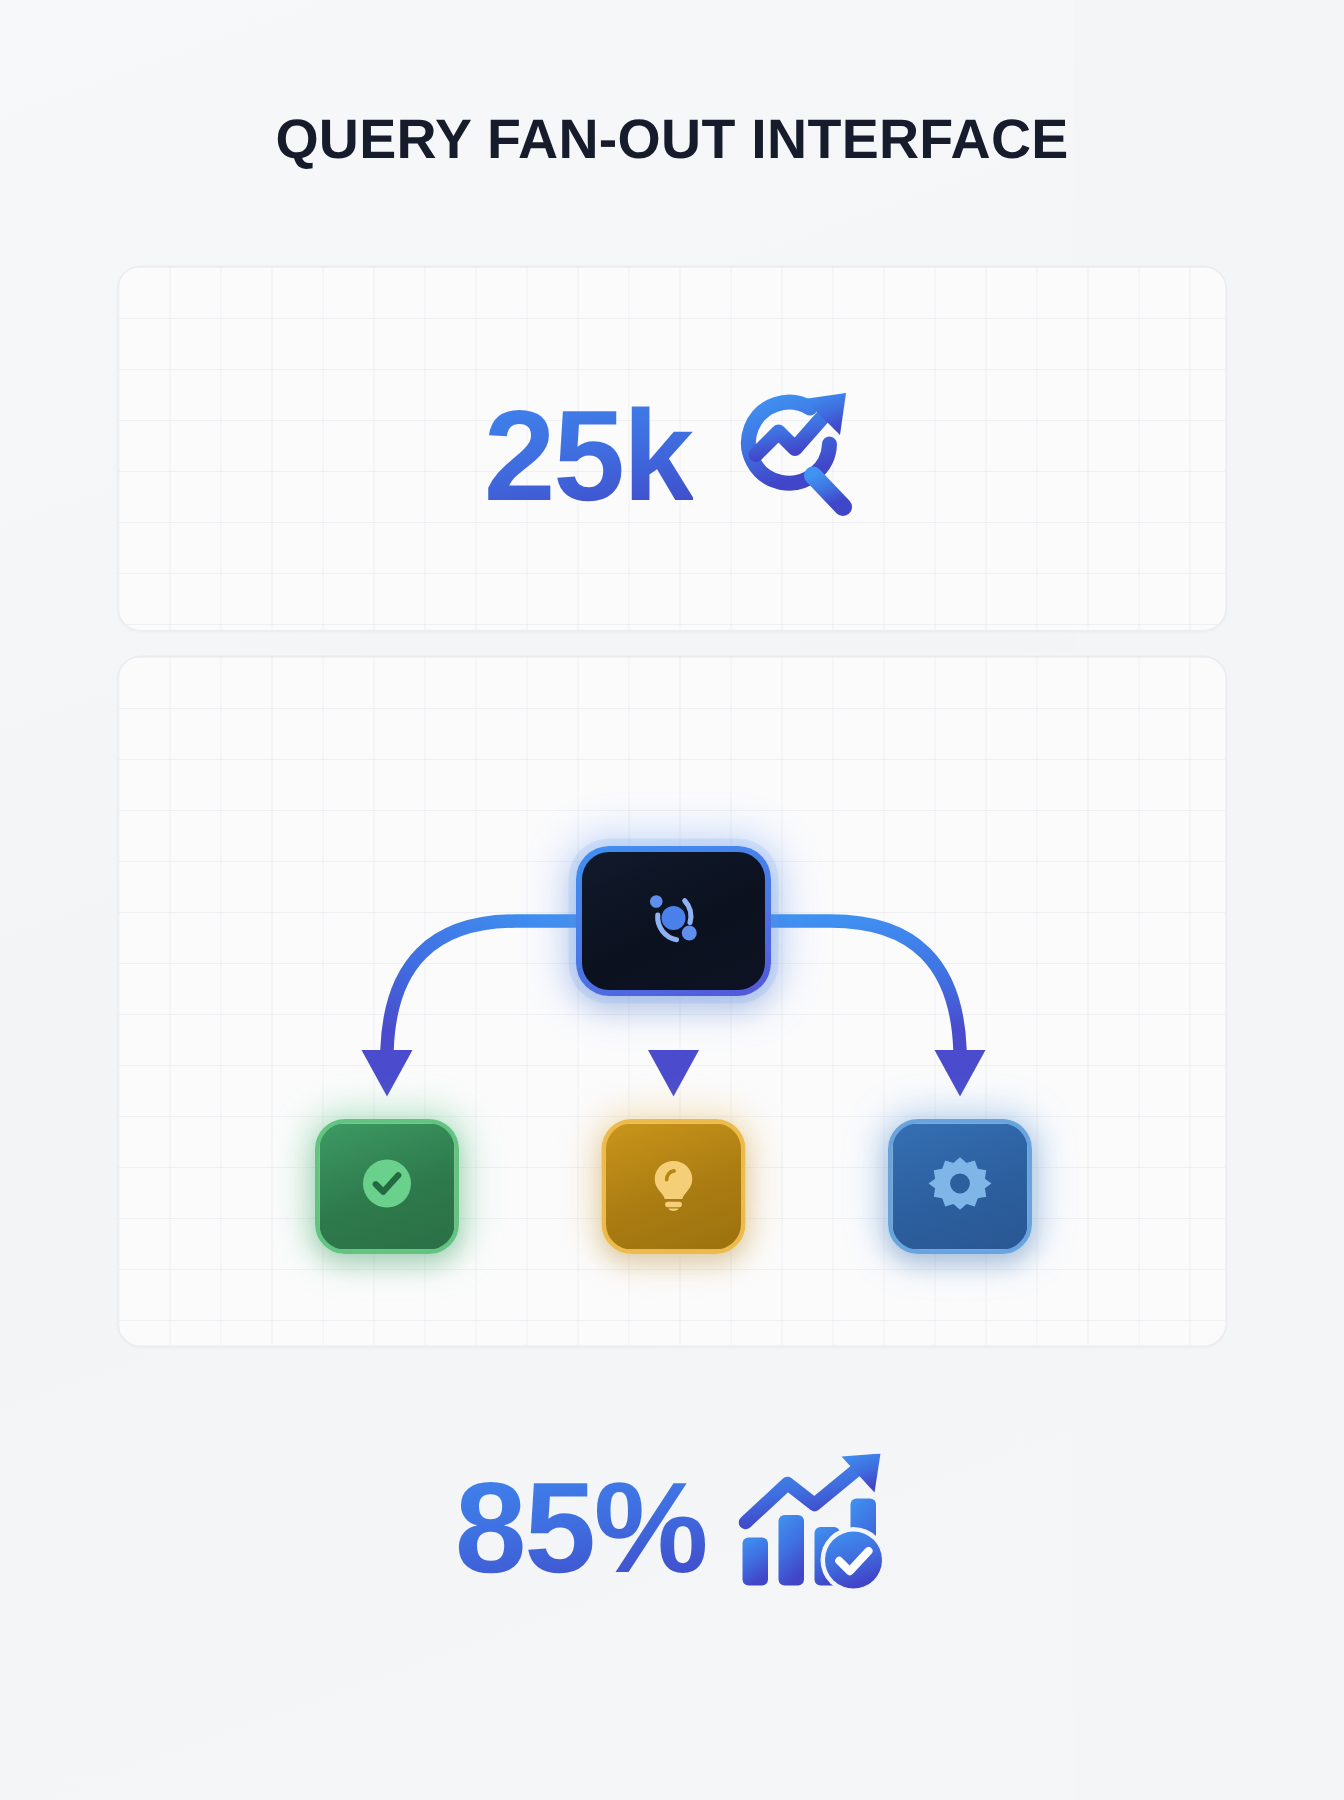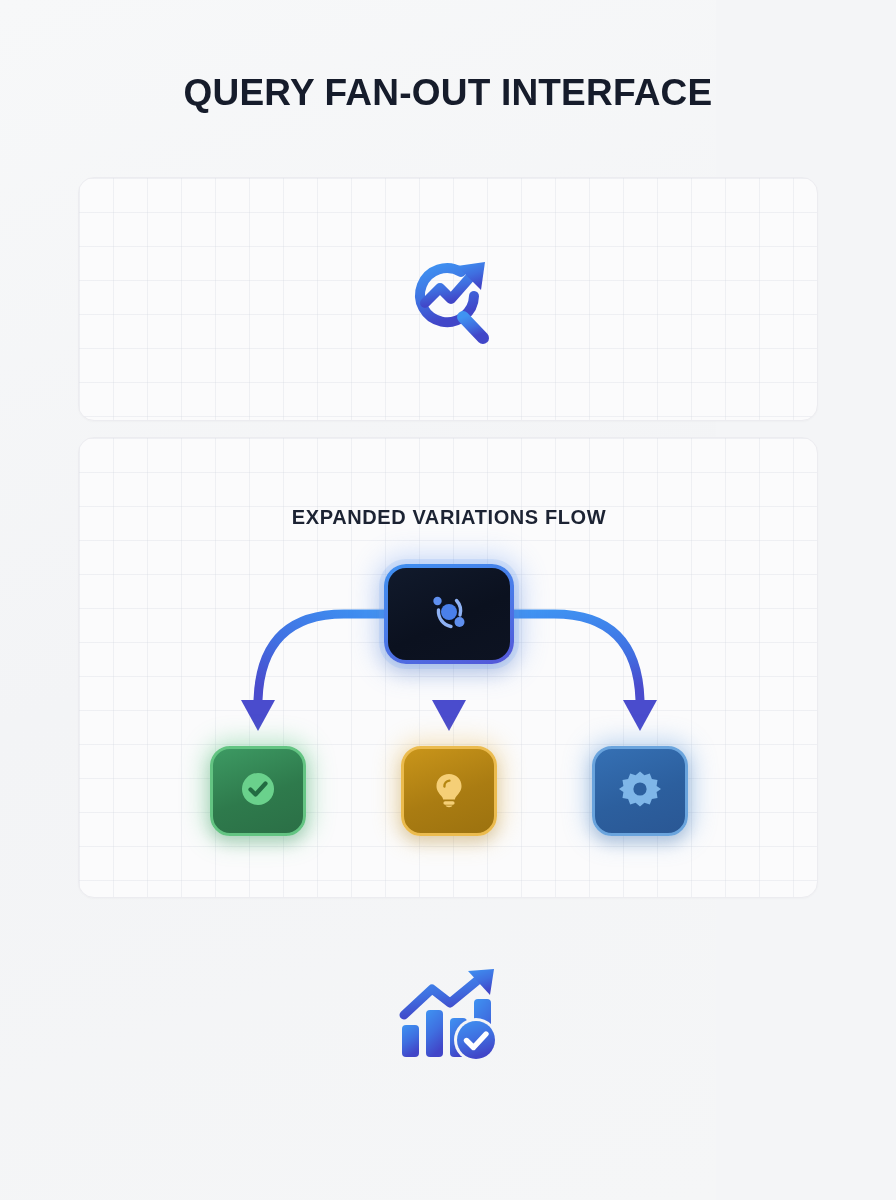--- a/index.html
+++ b/index.html
@@ -184,20 +184,21 @@
 </head>
 <body>
 
 <div class="page">
 
   <div class="page-title">QUERY FAN-OUT INTERFACE</div>
 
   <div class="card" id="card-volume">
     <div id="volume-block">
       <div class="metric-row">
+        <div class="metric-value">25k</div>
         <span>
           <svg width="96" height="94" viewBox="0 0 96 94">
             <defs>
               <linearGradient id="gradBlue1" x1="0" y1="0" x2="0.35" y2="1">
                 <stop offset="0%" stop-color="#3f93f2"></stop>
                 <stop offset="55%" stop-color="#3f6fe0"></stop>
                 <stop offset="100%" stop-color="#4146c8"></stop>
               </linearGradient>
             </defs>
 
@@ -209,21 +210,20 @@
 
             <path d="M56 12 L84 8 L80 36 Z" fill="url(#gradBlue1)"></path>
           </svg>
         </span>
       </div>
     </div>
   </div>
 
   <div class="card" id="card-flow">
 
-    <div class="flow-label">EXPANDED VARIATIONS FLOW</div>
 
     <div class="flow-canvas">
 
       <svg class="svg-layer" viewBox="0 0 740 461">
         <defs>
           <linearGradient id="arrowGrad" x1="0" y1="0" x2="0.2" y2="1">
             <stop offset="0%" stop-color="#3f93f2"></stop>
             <stop offset="60%" stop-color="#4070e2"></stop>
             <stop offset="100%" stop-color="#4a4ccd"></stop>
           </linearGradient>
@@ -293,20 +293,21 @@
             <circle cx="22" cy="22" r="6.6" fill="#2c5f9e"></circle>
           </svg>
         </span>
       </div>
 
     </div>
   </div>
 
   <div id="rate-block">
     <div class="metric-row">
+      <div class="metric-value">85%</div>
       <span>
         <svg width="104" height="94" viewBox="0 0 104 94">
           <defs>
             <linearGradient id="gradBlue2" x1="0" y1="0" x2="0.35" y2="1">
               <stop offset="0%" stop-color="#3f93f2"></stop>
               <stop offset="55%" stop-color="#3f6fe0"></stop>
               <stop offset="100%" stop-color="#4146c8"></stop>
             </linearGradient>
           </defs>
 

